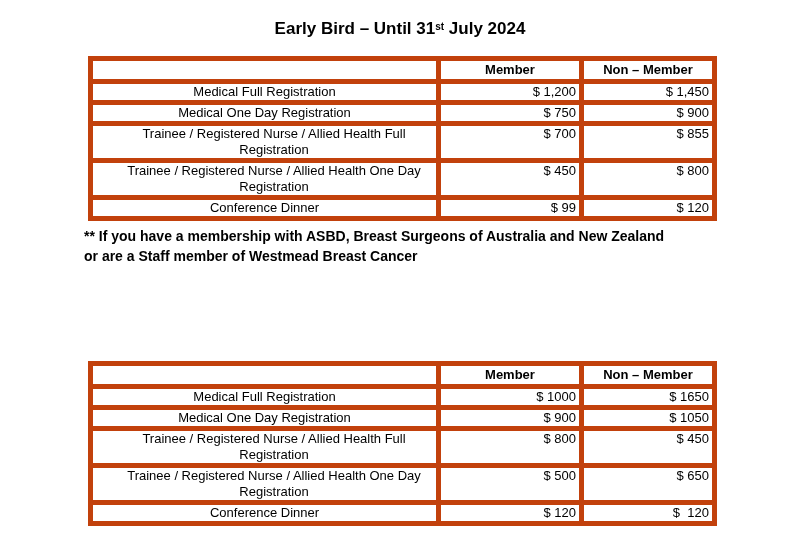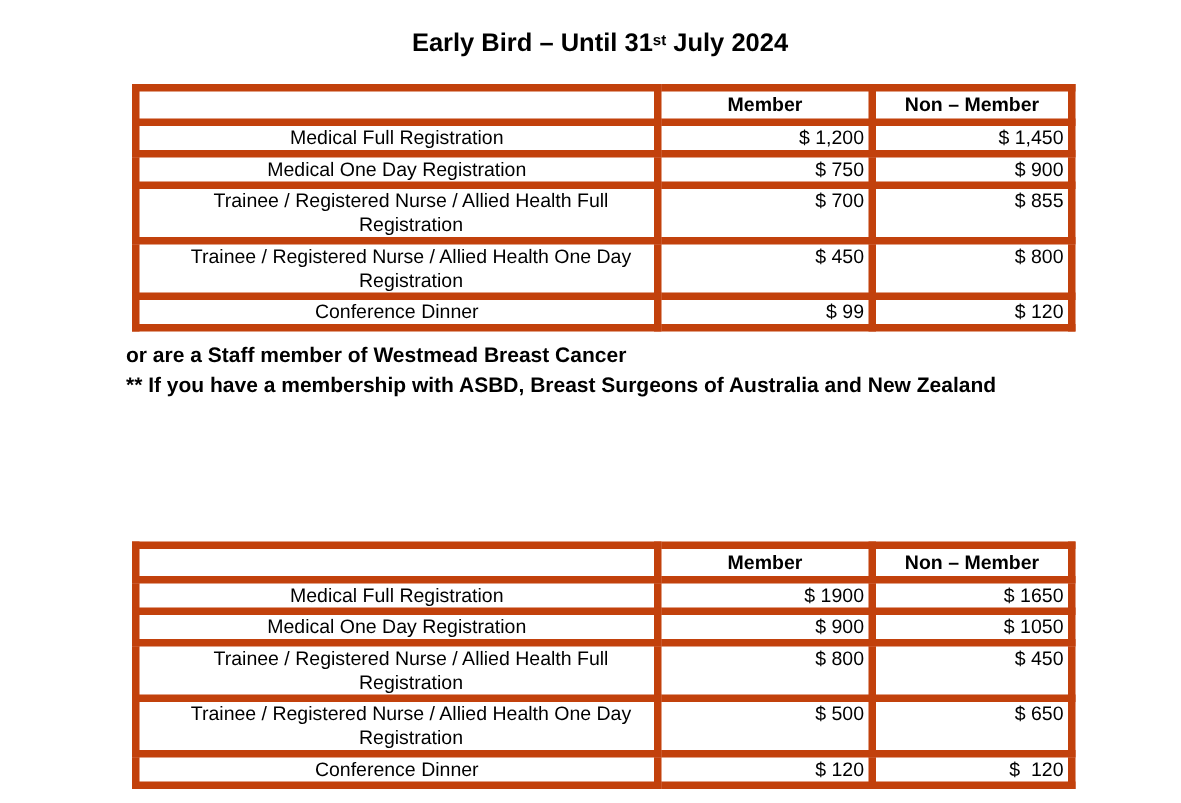--- a/index.html
+++ b/index.html
@@ -120,42 +120,42 @@
       </tr>
       <tr>
         <td>Conference Dinner</td>
         <td class="val">$ 99</td>
         <td class="val">$ 120</td>
       </tr>
     </tbody>
   </table>
 
   <div class="membership-note">
+    <div>** If you have a membership with ASBD, Breast Surgeons of Australia and New Zealand</div>
     <div>or are a Staff member of Westmead Breast Cancer</div>
-    <div>** If you have a membership with ASBD, Breast Surgeons of Australia and New Zealand</div>
   </div>
 
 
   <table class="price-table table-regular">
     <colgroup>
         <col class="col-label">
         <col class="col-member">
         <col class="col-nonmember">
       </colgroup>
     <thead>
       <tr>
         <th></th>
         <th>Member</th>
         <th>Non – Member</th>
       </tr>
     </thead>
     <tbody>
       <tr>
         <td>Medical Full Registration</td>
-        <td class="val">$ 1900</td>
+        <td class="val">$ 1000</td>
         <td class="val">$ 1650</td>
       </tr>
       <tr>
         <td>Medical One Day Registration</td>
         <td class="val">$ 900</td>
         <td class="val">$ 1050</td>
       </tr>
       <tr>
         <td class="two-line">Trainee / Registered Nurse / Allied Health Full Registration</td>
         <td class="val two-line">$ 800</td>

